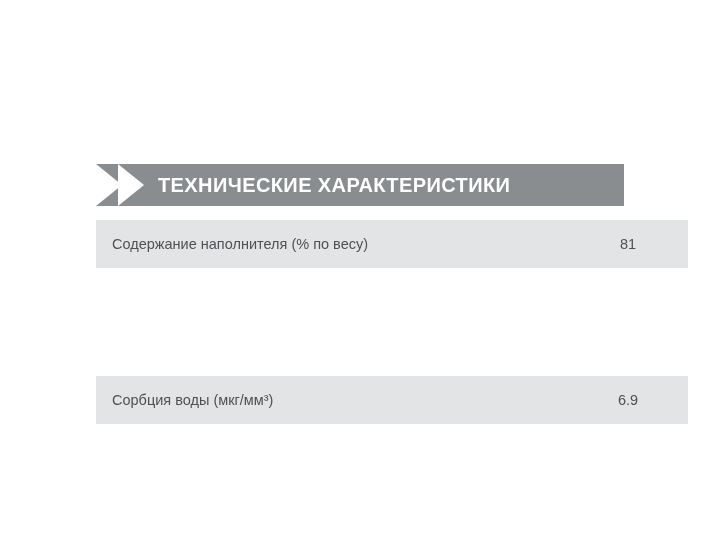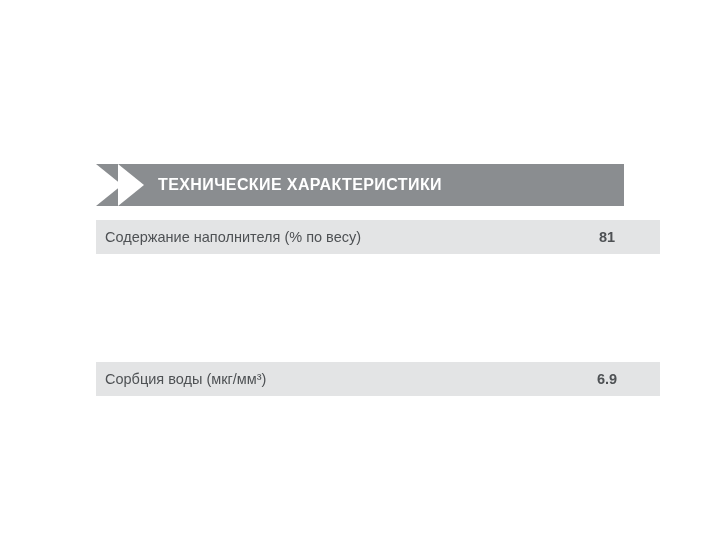--- a/index.html
+++ b/index.html
@@ -58,40 +58,40 @@
     top: 0;
     width: 40px;
     height: 42px;
     background: #ffffff;
     clip-path: polygon(0 0, 0 42px, 26px 21px);
   }
   .banner-title {
     position: relative;
     z-index: 3;
     color: #ffffff;
-    font-size: 16px;
+    font-size: 20px;
     font-weight: bold;
     letter-spacing: 0.4px;
     margin-left: 62px;
     white-space: nowrap;
   }
 
   
   .spec-table {
     margin-top: 14px;
     border-collapse: collapse;
     width: 100%;
     table-layout: fixed;
   }
   .spec-table tr {
     height: 27px;
   }
   .spec-table td {
     border: none;
-    padding: 9px;
+    padding: 16px;
     vertical-align: middle;
     font-size: 14.5px;
     color: #4e5154;
   }
   .spec-table tr.row-shaded td {
     background: #e3e4e5;
   }
   .spec-table tr.row-plain td {
     background: #f1f1f2;
   }
@@ -99,21 +99,20 @@
     padding-left: 16px;
     width: 440px;
     white-space: nowrap;
     overflow: hidden;
     text-overflow: ellipsis;
   }
   .cell-value {
     text-align: center;
     width: 88px;
     border-left: 2px solid #ffffff;
-    font-weight: bold;
   }
   .row-sep td {
     height: 2px;
     padding: 0;
     background: #ffffff;
   }
 </style>
 </head>
 <body>
 

